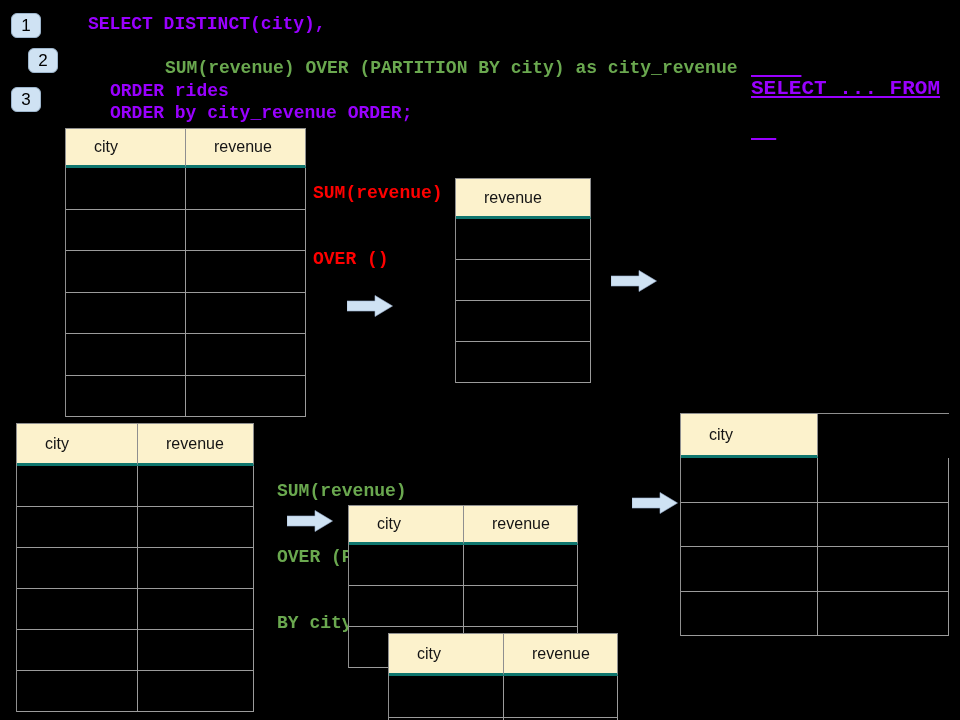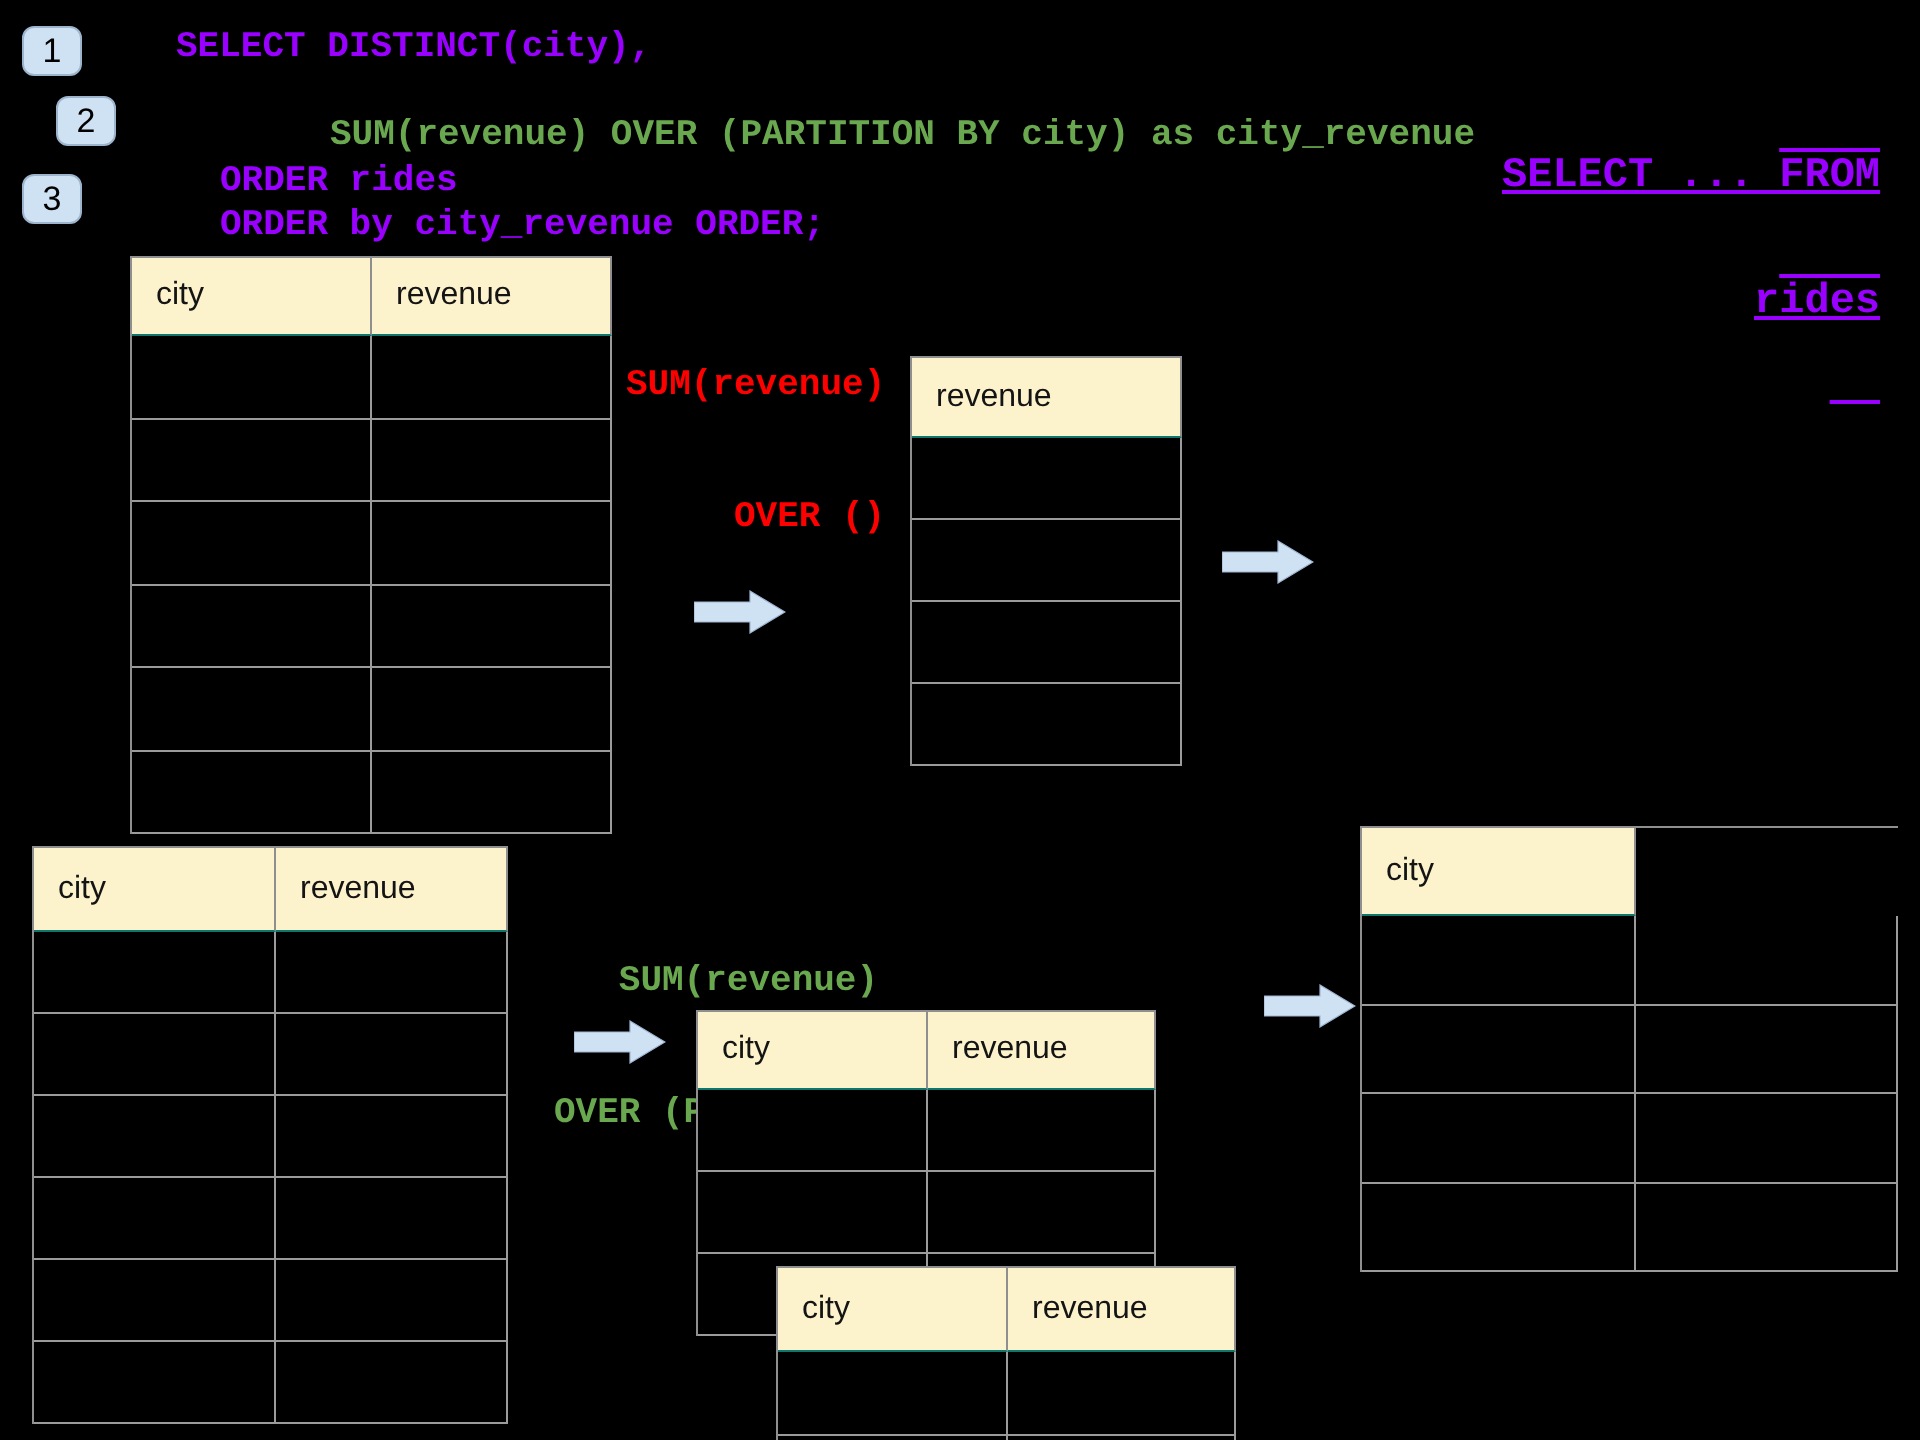--- a/index.html
+++ b/index.html
@@ -3,42 +3,42 @@
 <meta charset="utf-8">
 <style>
   html,body{margin:0;padding:0;background:#000;}
   .canvas{
     position:relative;width:960px;height:720px;background:#000000;
     overflow:hidden;font-family:"Liberation Sans",sans-serif;
   }
   
   .code{
     position:absolute;font-family:"Liberation Mono","DejaVu Sans Mono",monospace;
-    font-weight:bold;font-size:18px;line-height:22px;white-space:pre;text-align:right;
+    font-weight:bold;font-size:18px;line-height:22px;white-space:pre;
   }
   .code.small{font-size:21px;line-height:21px;text-decoration:underline;}
   .purple{color:#9900FF;}
   .red{color:#FF0000;}
   .green{color:#6AA84F;}
   
   .badge{
     position:absolute;width:30px;height:25px;background:#CFE2F3;
     border:1px solid #9DB5CC;border-radius:6px;box-sizing:border-box;
     display:flex;align-items:center;justify-content:center;
     font-size:17px;color:#000;
   }
   #badge-1{left:11px;top:13px;}
   #badge-2{left:28px;top:48px;}
   #badge-3{left:11px;top:87px;}
   
   .tbl{position:absolute;border-top:1px solid #8F8F8F;border-left:1px solid #8F8F8F;}
   .t-head,.t-row{display:grid;}
   .t-hcell{
-    background:#FCF2CC;border-right:1px solid #8F8F8F;border-bottom:1px solid #0f766e;
-    box-sizing:border-box;display:flex;align-items:center;padding-left:12px;
+    background:#FCF2CC;border-right:1px solid #8F8F8F;border-bottom:3px solid #0f766e;
+    box-sizing:border-box;display:flex;align-items:center;padding-left:28px;
     font-size:16px;color:#141414;
   }
   .t-cell{
     background:#000;border-right:1px solid #9B9B9B;border-bottom:1px solid #9B9B9B;
     box-sizing:border-box;
   }
   #tbl-a{left:65px;top:128px;}
   #tbl-a .t-head,#tbl-a .t-row{grid-template-columns:120px 120px;}
   #tbl-a .t-head{height:39px;} #tbl-a .t-row{height:41.5px;}
 
@@ -94,21 +94,20 @@
     <span>3</span>
   </div>
 
   <div class="code purple" id="sql-l1">SELECT DISTINCT(city),</div>
   <div class="code green" id="sql-l3">SUM(revenue) OVER (PARTITION BY city) as city_revenue</div>
   <div class="code purple" id="sql-l4">ORDER rides</div>
   <div class="code purple" id="sql-l5">ORDER by city_revenue ORDER;</div>
 
   <div class="code small purple" id="side-note">
     <div>SELECT ... FROM</div>
-    <div>rides</div>
   </div>
 
   <div class="code red" id="label-total">
     <div>SUM(revenue)</div>
     <div>OVER ()</div>
   </div>
 
   <div class="code green" id="label-partition">
     <div>SUM(revenue)</div>
     <div>OVER (PARTITION</div>

